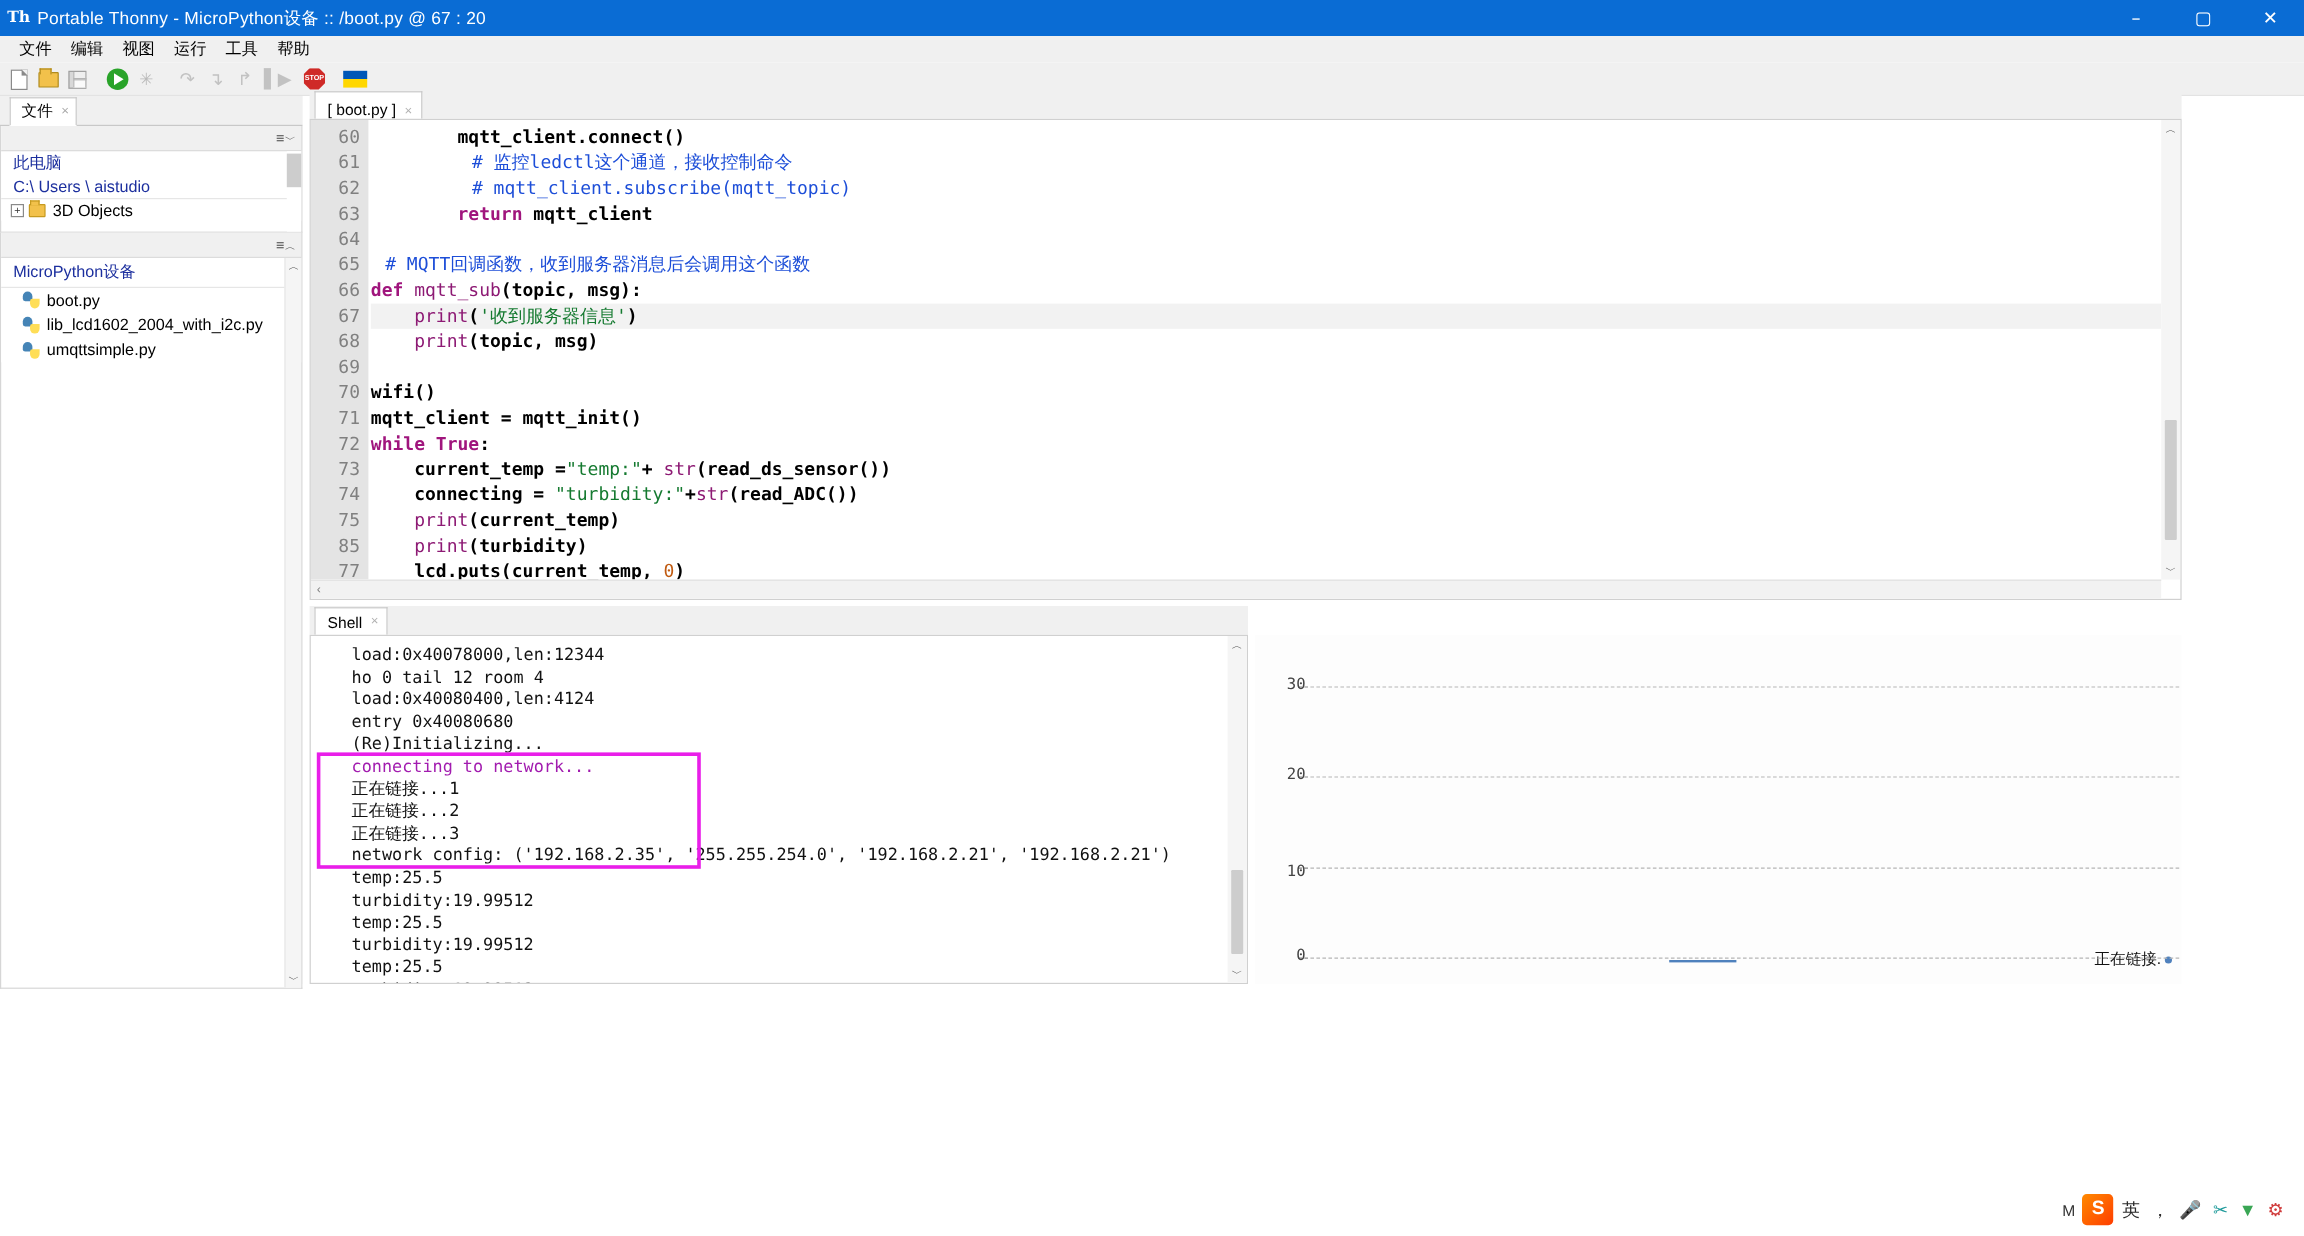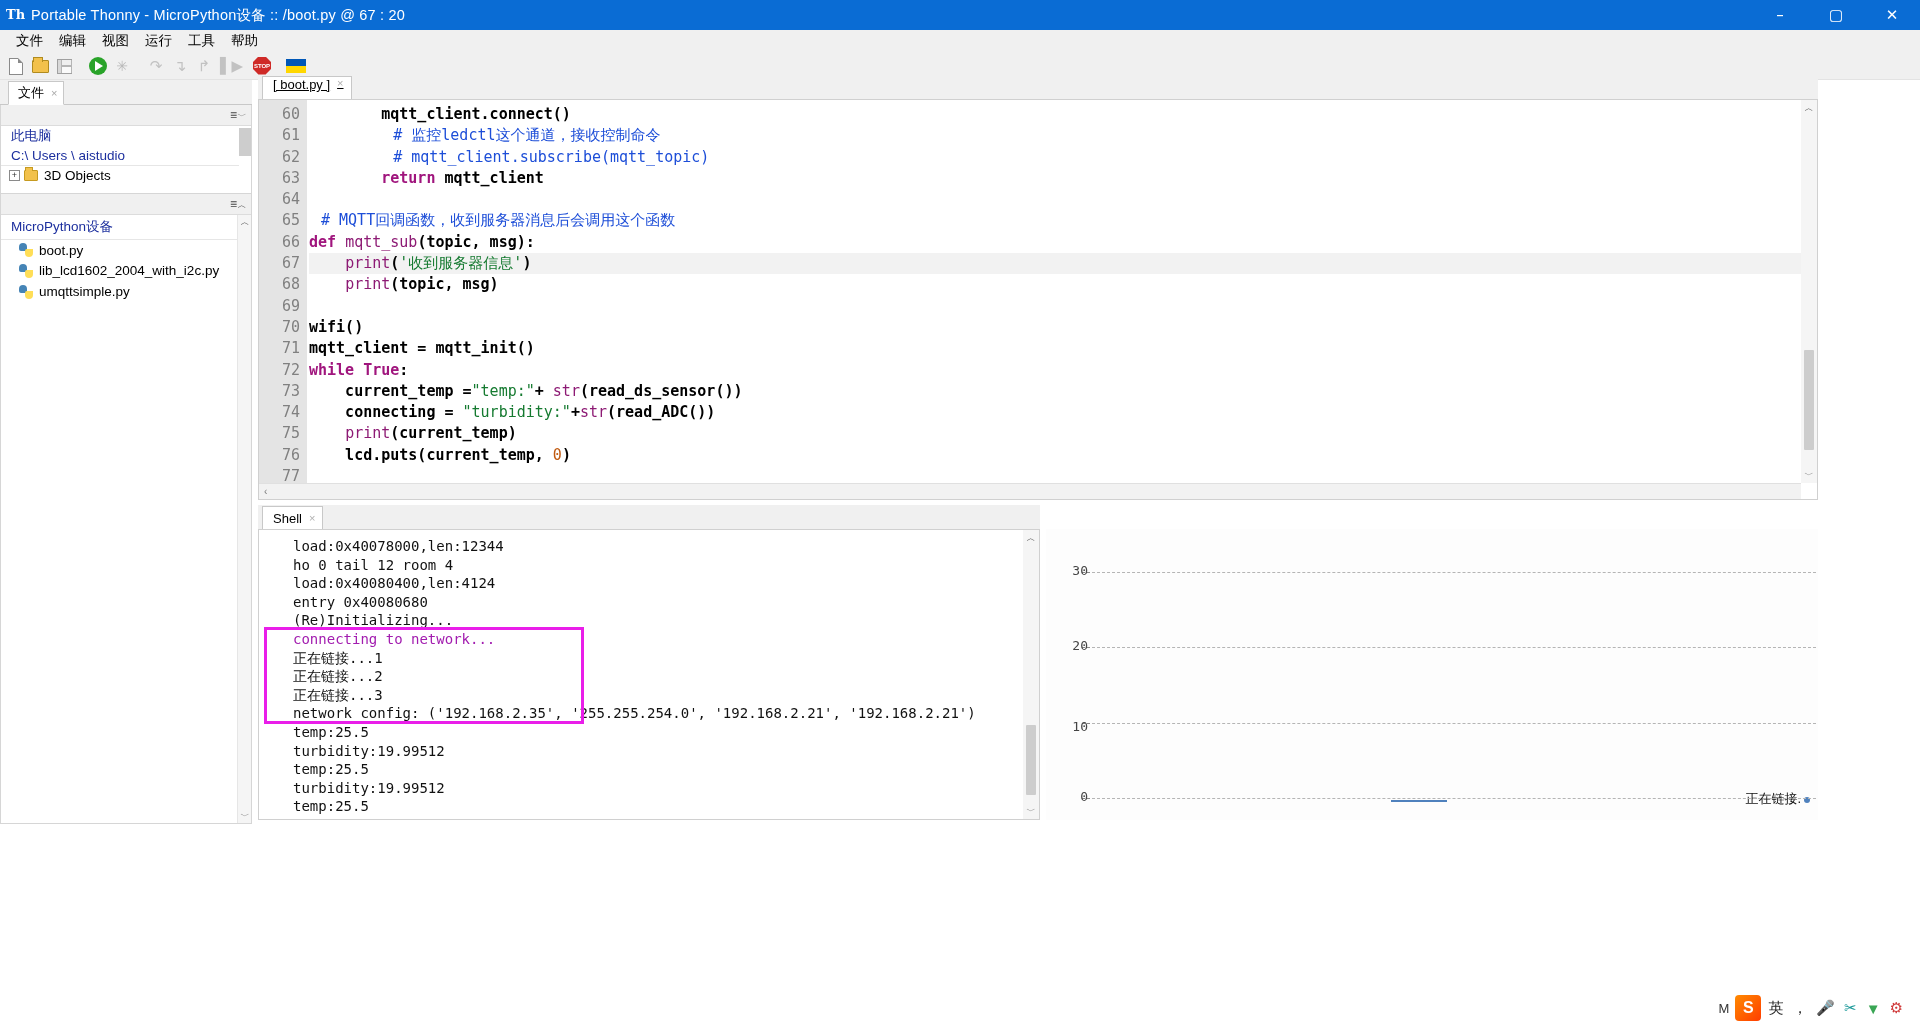--- a/index.html
+++ b/index.html
@@ -121,22 +121,22 @@
     width: 14px; height: 14px; text-align: center; font-size: 9px; color: #555; line-height: 14px;
   }
 
   
   .editorwrap {
     position: absolute; left: 258px; top: 75px; width: 1560px; height: 425px;
   }
   .ed-tabstrip { height: 24px; background: #f0f0f0; display:flex; align-items:flex-end; padding-left: 4px; }
   .ed-tab {
     background: #ffffff; border: 1px solid #c8c8c8; border-bottom: none;
-    height: 23px; display:flex; align-items:flex-start; padding: 0 7px 0 10px;
-    font-size: 13px; color:#000;text-decoration:underline;
+    height: 23px; display:flex; align-items:flex-end; padding: 0 7px 0 10px;
+    font-size: 13px; color:#000;
   }
   .ed-tab .x { color:#b0b0b0; font-size: 11px; margin-left: 7px; }
 
   .ed-body {
     position: absolute; left:0; top: 24px; right: 0; bottom: 0;
     background: #ffffff; border: 1px solid #d0d0d0; overflow: hidden;
   }
   .code-area { position:absolute; left:0; top:0; right: 16px; bottom: 16px; overflow:hidden;
     font-family: "DejaVu Sans Mono", monospace; font-size: 15px; }
   .gutter {
@@ -356,40 +356,41 @@
             <div>66</div>
             <div>67</div>
             <div>68</div>
             <div>69</div>
             <div>70</div>
             <div>71</div>
             <div>72</div>
             <div>73</div>
             <div>74</div>
             <div>75</div>
-            <div>76</div>
+            <div>85</div>
             <div>77</div>
           </div>
         <div class="codelines" id="codelines">
             <div class="ln"><span class="bold">        mqtt_client.connect()</span></div>
             <div class="ln"><span class="cm">        # 监控ledctl这个通道，接收控制命令</span></div>
             <div class="ln"><span class="cm">        # mqtt_client.subscribe(mqtt_topic)</span></div>
             <div class="ln"><span class="">        </span><span class="kw">return</span><span class="bold"> mqtt_client</span></div>
             <div class="ln"><span class=""></span></div>
             <div class="ln"><span class="cm"># MQTT回调函数，收到服务器消息后会调用这个函数</span></div>
             <div class="ln"><span class="kw">def</span><span class=""> </span><span class="fn">mqtt_sub</span><span class="bold">(topic, msg):</span></div>
             <div class="ln hl"><span class="">    </span><span class="fn">print</span><span class="bold">(</span><span class="st">'收到服务器信息'</span><span class="bold">)</span></div>
             <div class="ln"><span class="">    </span><span class="fn">print</span><span class="bold">(topic, msg)</span></div>
             <div class="ln"><span class=""></span></div>
             <div class="ln"><span class="bold">wifi()</span></div>
             <div class="ln"><span class="bold">mqtt_client = mqtt_init()</span></div>
             <div class="ln"><span class="kw">while</span><span class=""> </span><span class="kw">True</span><span class="bold">:</span></div>
             <div class="ln"><span class="bold">    current_temp =</span><span class="st">"temp:"</span><span class="bold">+ </span><span class="fn">str</span><span class="bold">(read_ds_sensor())</span></div>
             <div class="ln"><span class="bold">    connecting = </span><span class="st">"turbidity:"</span><span class="bold">+</span><span class="fn">str</span><span class="bold">(read_ADC())</span></div>
             <div class="ln"><span class="">    </span><span class="fn">print</span><span class="bold">(current_temp)</span></div>
+            <div class="ln"><span class="">    </span><span class="fn">print</span><span class="bold">(turbidity)</span></div>
             <div class="ln"><span class="bold">    lcd.puts(current_temp,</span><span class="nm"> 0</span><span class="bold">)</span></div>
           </div>
       </div>
       <div class="vscroll">
         <div class="vs-btn">︿</div>
         <div class="vs-thumb" style="top:250px;height:100px;"></div>
         <div class="vs-btn" style="position:absolute;bottom:0;">﹀</div>
       </div>
       <div class="hscroll">
         <span class="lt">‹</span>

